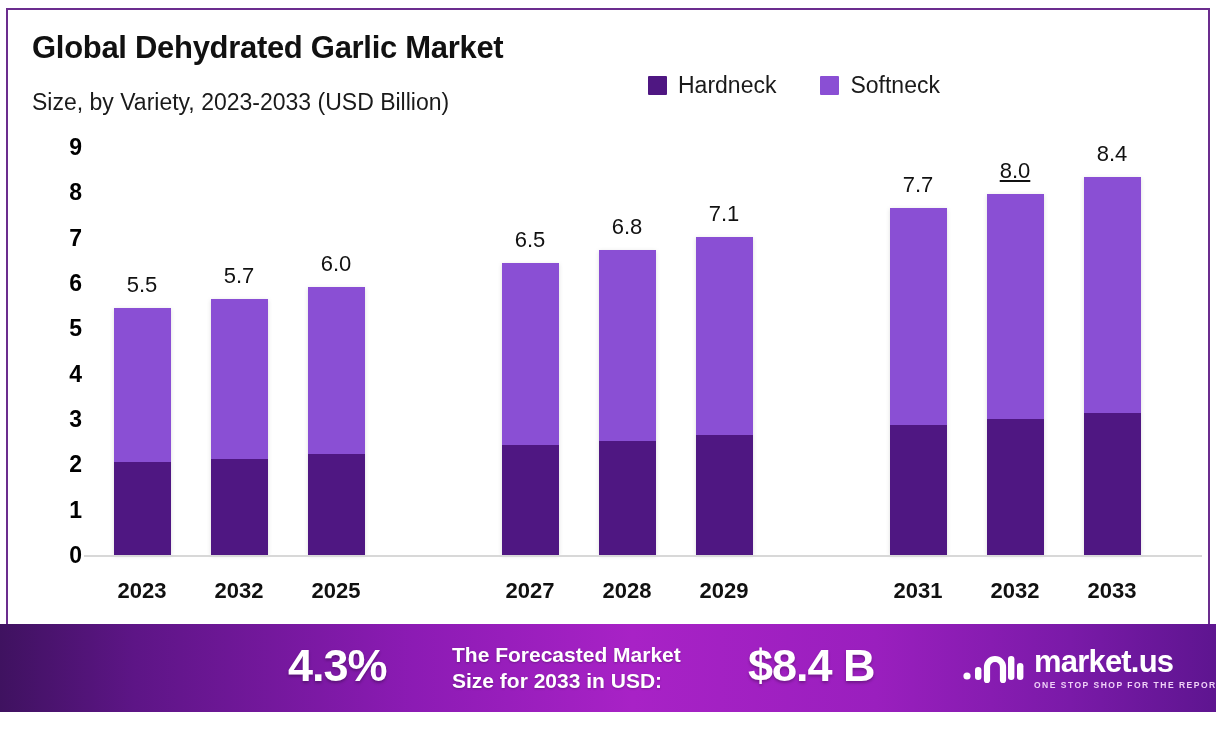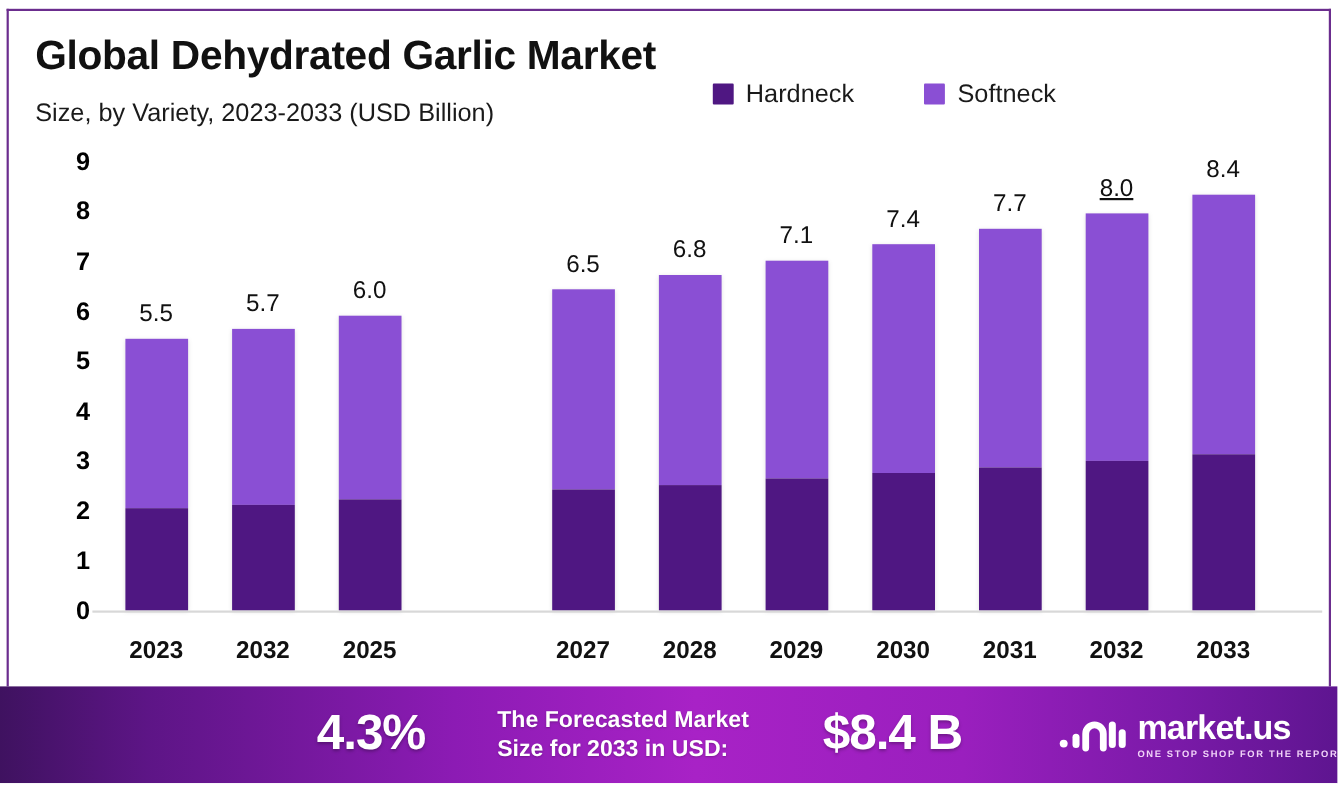--- a/index.html
+++ b/index.html
@@ -28,21 +28,21 @@
     height: 616px;
     background: #ffffff;
     border: 2px solid #6b2d8e;
     border-bottom: none;
   }
 
   .title {
     position: absolute;
     left: 24px;
     top: 20px;
-    font-size: 37px;
+    font-size: 31px;
     font-weight: bold;
     color: #111111;
     letter-spacing: -0.3px;
     white-space: nowrap;
   }
 
   .subtitle {
     position: absolute;
     left: 24px;
     top: 79px;
@@ -52,21 +52,21 @@
     white-space: nowrap;
   }
 
   
   .legend {
     position: absolute;
     left: 640px;
     top: 62px;
     display: flex;
     align-items: flex-end;
-    gap: 64px;
+    gap: 44px;
   }
   .legend-item {
     display: flex;
     align-items: center;
     gap: 11px;
   }
   .legend-swatch {
     width: 19px;
     height: 19px;
     border-radius: 1px;
@@ -317,28 +317,20 @@
             <div class="xtick">2028</div>
           </div>
           <div class="bar-col" style="left: 582px;">
             <div class="bar-stack" style="height: 318.24px;">
               <div class="seg-soft" style="height: 198.56px; background: rgb(138, 79, 212);"></div>
               <div class="seg-hard" style="height: 119.68px; background: rgb(79, 23, 130);"></div>
             </div>
             <div class="bar-value" style="top: 190.76px;">7.1</div>
             <div class="xtick">2029</div>
           </div>
-          <div class="bar-col" style="left: 679px;">
-            <div class="bar-stack" style="height: 333.2px;">
-              <div class="seg-soft" style="height: 208.533px; background: rgb(138, 79, 212);"></div>
-              <div class="seg-hard" style="height: 124.667px; background: rgb(79, 23, 130);"></div>
-            </div>
-            <div class="bar-value" style="top: 175.8px;">7.4</div>
-            <div class="xtick">2030</div>
-          </div>
           <div class="bar-col" style="left: 776px;">
             <div class="bar-stack" style="height: 346.8px;">
               <div class="seg-soft" style="height: 216.693px; background: rgb(138, 79, 212);"></div>
               <div class="seg-hard" style="height: 130.107px; background: rgb(79, 23, 130);"></div>
             </div>
             <div class="bar-value" style="top: 162.2px;">7.7</div>
             <div class="xtick">2031</div>
           </div>
           <div class="bar-col" style="left: 873px;">
             <div class="bar-stack" style="height: 361.307px;">

